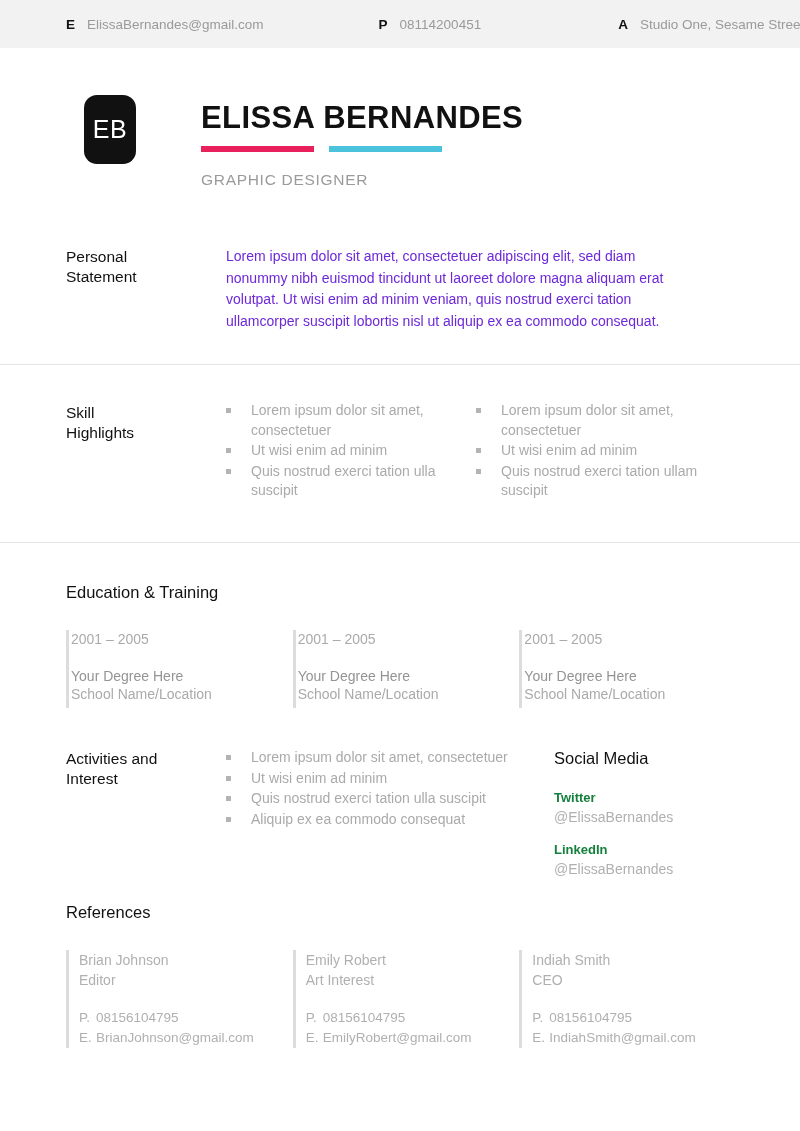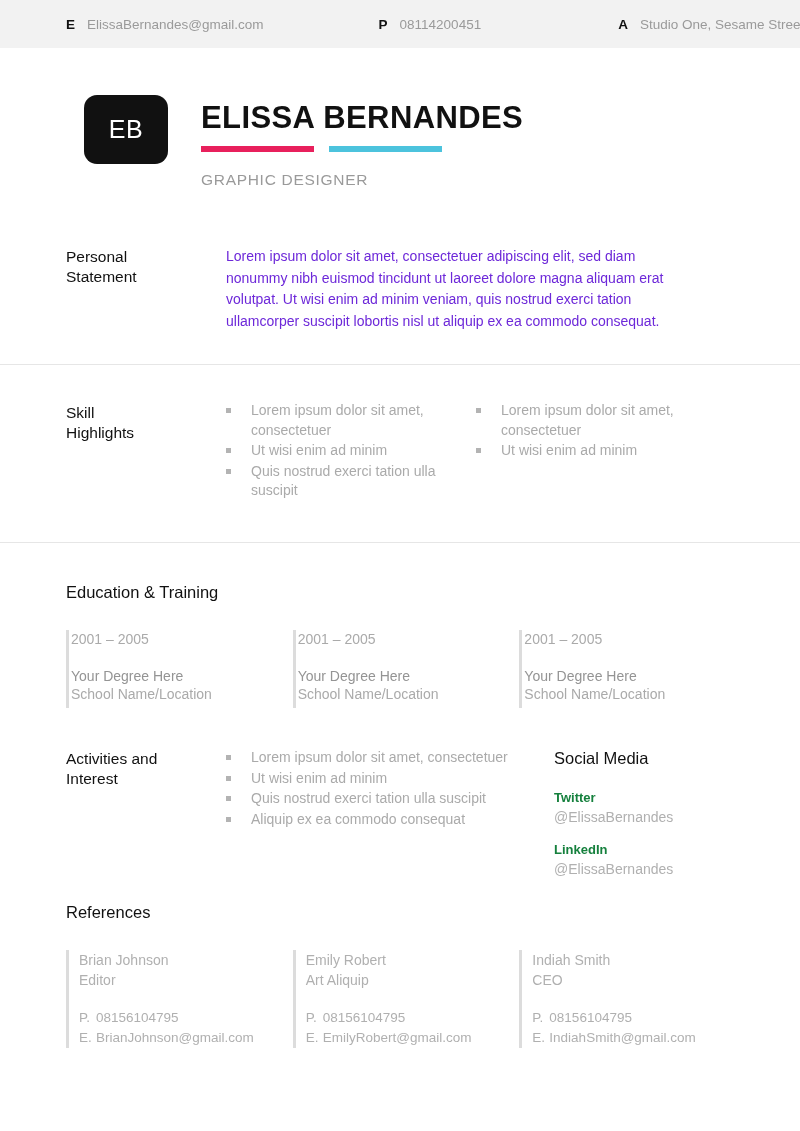--- a/index.html
+++ b/index.html
@@ -51,21 +51,21 @@
   .contact-val {
     color: #9a9a9a;
     font-size: 13.5px;
   }
 
   
   .logo {
     position: absolute;
     left: 84px;
     top: 95px;
-    width: 84px;
+    width: 52px;
     height: 69px;
     background: #111111;
     border-radius: 13px;
     display: flex;
     align-items: center;
     justify-content: center;
   }
   .logo-text {
     color: #ffffff;
     font-size: 25px;
@@ -336,20 +336,21 @@
       <ul class="bullets">
         <li>Lorem ipsum dolor sit amet, consectetuer</li>
         <li>Ut wisi enim ad minim</li>
         <li>Quis nostrud exerci tation ulla suscipit</li>
       </ul>
     </div>
     <div class="skills-col">
       <ul class="bullets">
         <li>Lorem ipsum dolor sit amet, consectetuer</li>
         <li>Ut wisi enim ad minim</li>
+        <li>Quis nostrud exerci tation ullam suscipit</li>
       </ul>
     </div>
   </div>
 
   <div class="divider divider-2"></div>
 
   <div class="edu-heading">Education &amp; Training</div>
   <div class="edu-row">
     <div class="edu-item">
       <div class="edu-years">2001 – 2005</div>
@@ -404,21 +405,21 @@
         </div>
         <div class="ref-line">
           <span class="ref-key">E.</span>
           <span>BrianJohnson@gmail.com</span>
         </div>
       </div>
     </div>
 
     <div class="ref-item">
       <div class="ref-name">Emily Robert</div>
-      <div class="ref-title">Art Aliquip</div>
+      <div class="ref-title">Art Interest</div>
       <div class="ref-contact">
         <div class="ref-line">
           <span class="ref-key">P.</span>
           <span>08156104795</span>
         </div>
         <div class="ref-line">
           <span class="ref-key">E.</span>
           <span>EmilyRobert@gmail.com</span>
         </div>
       </div>

